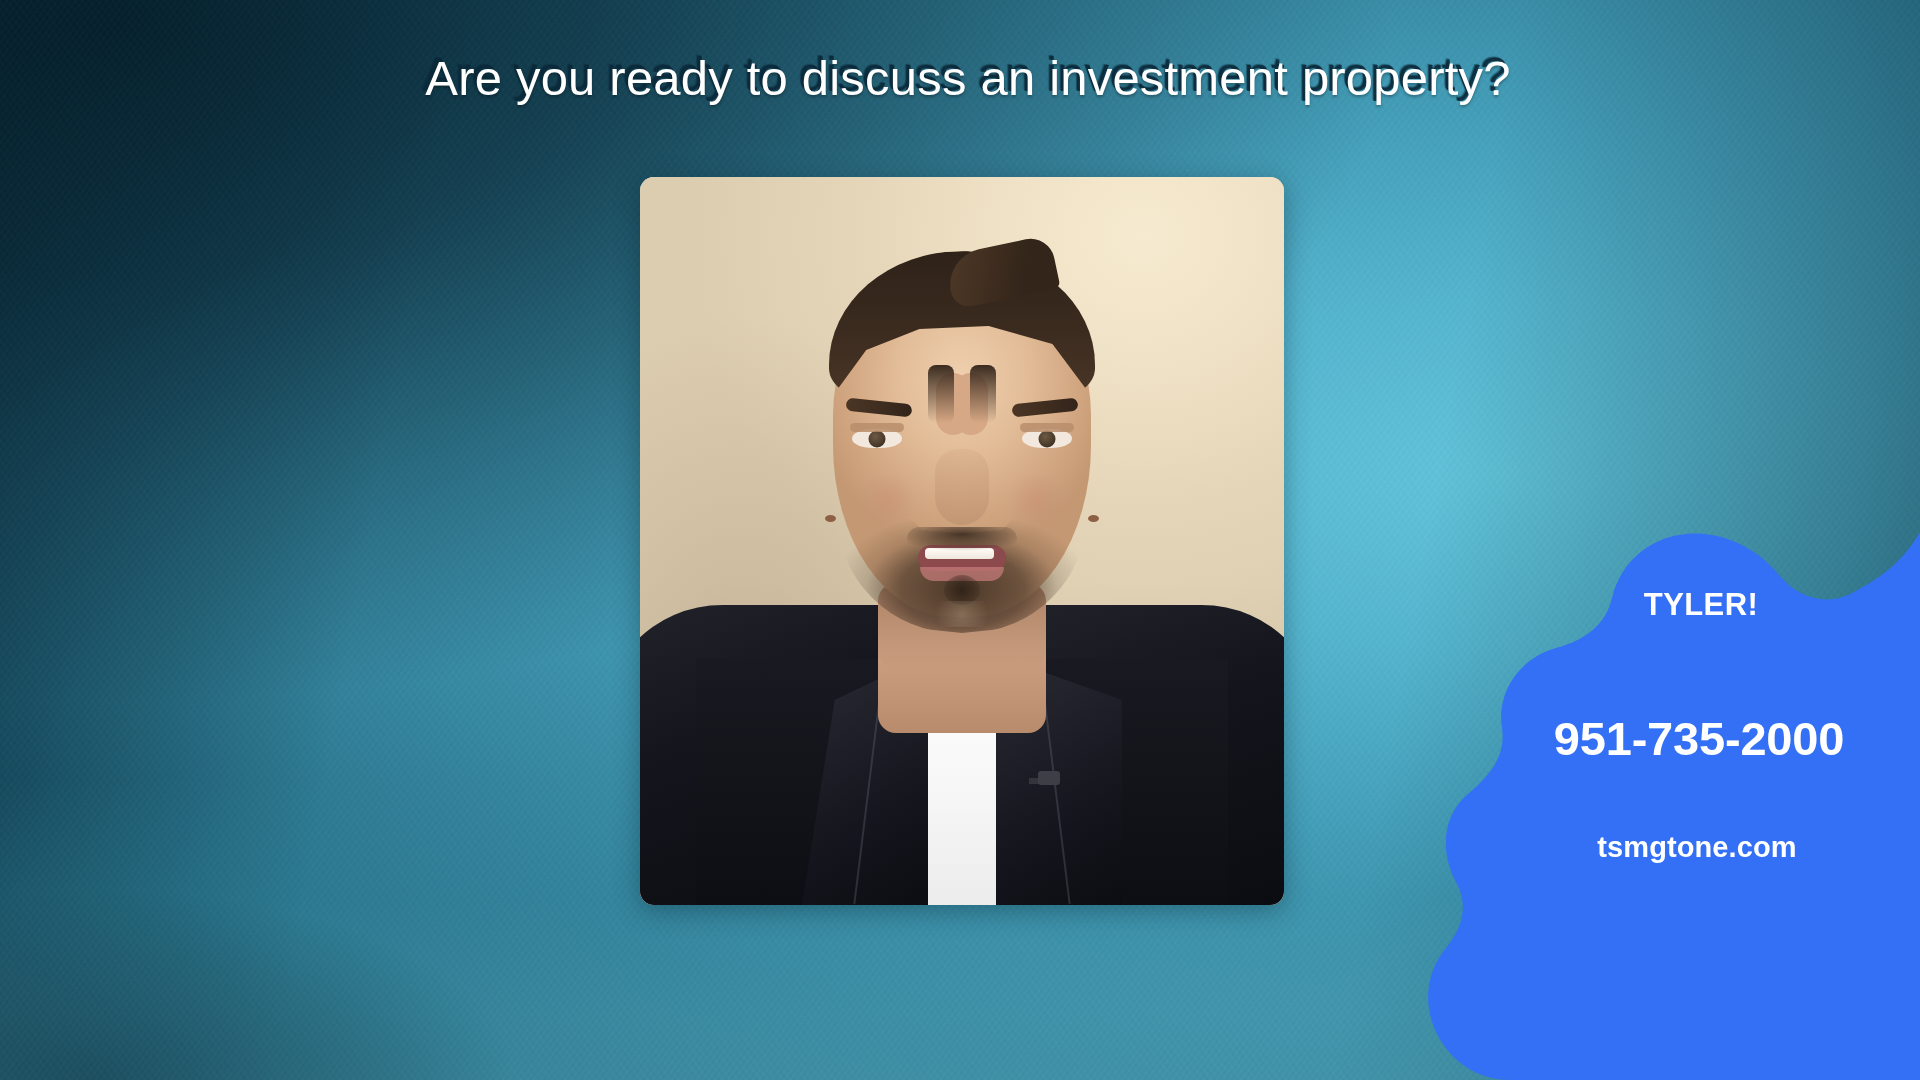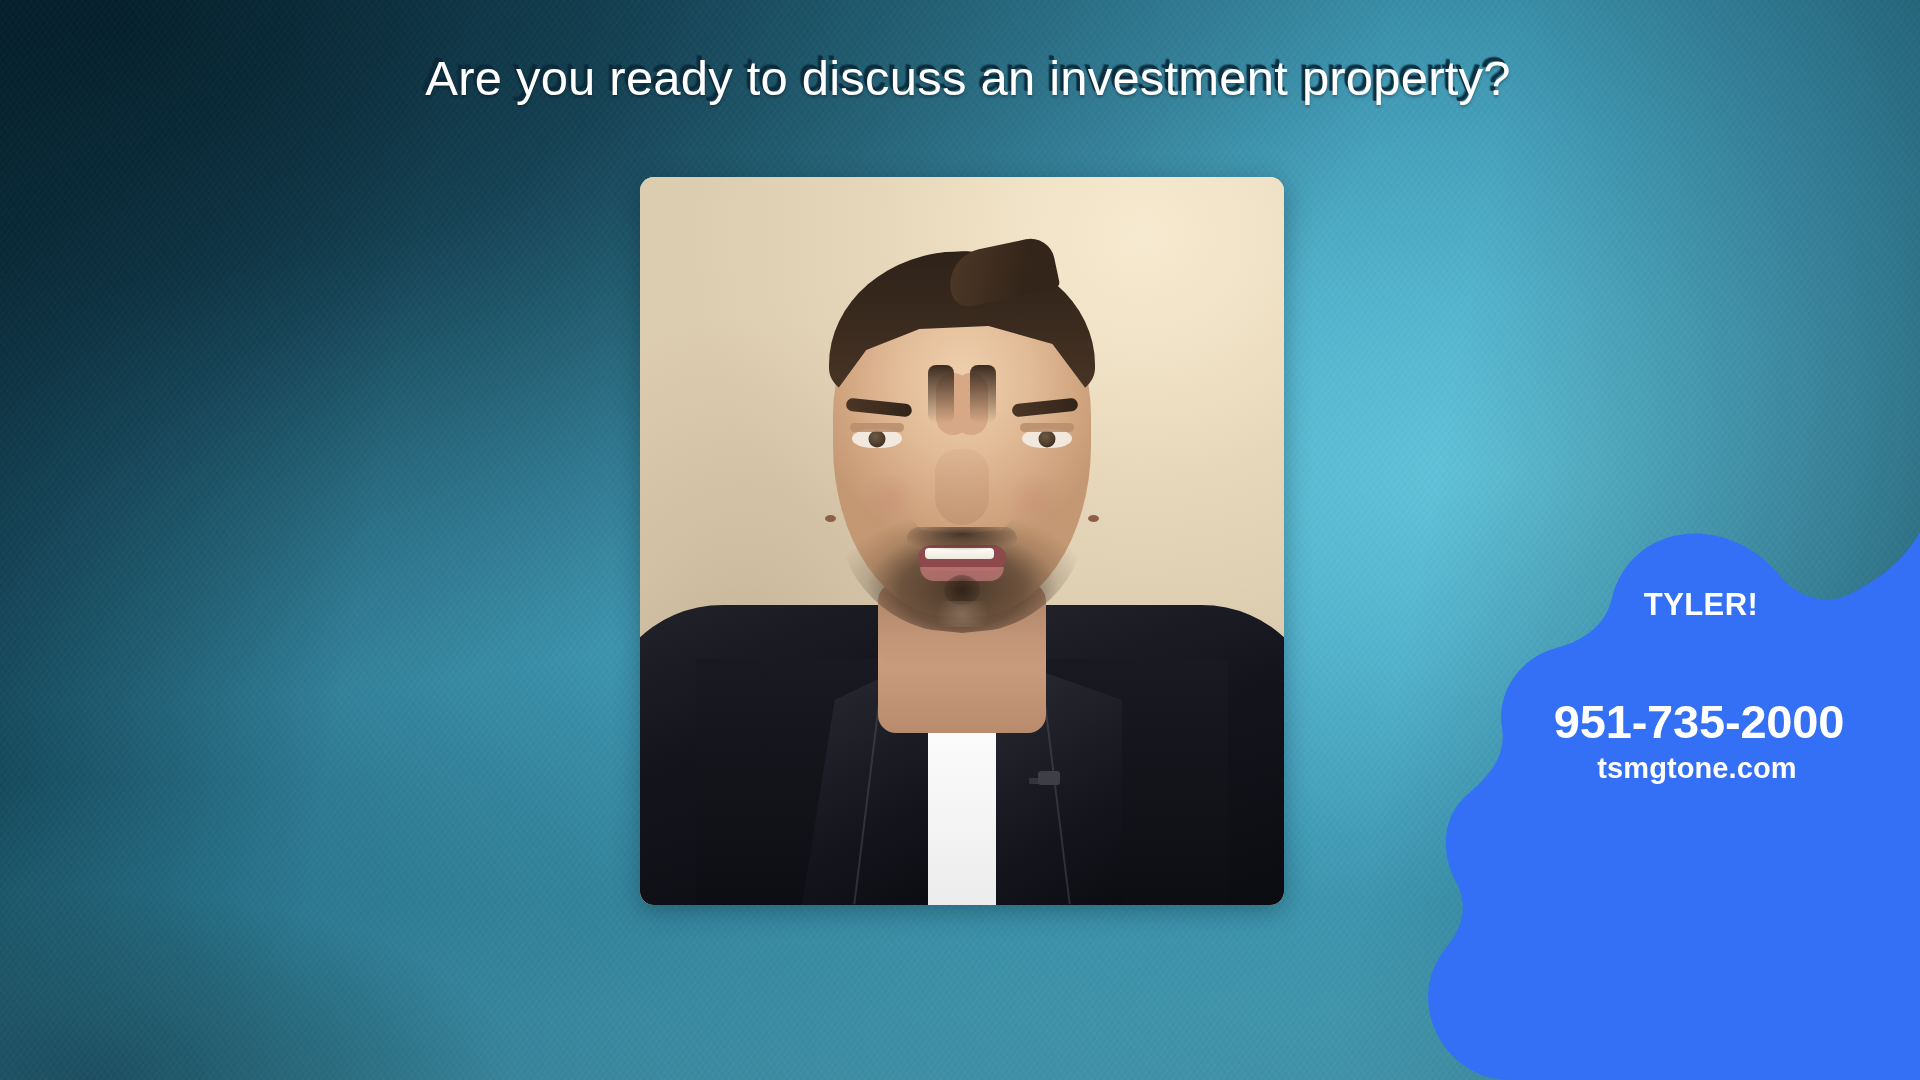--- a/index.html
+++ b/index.html
@@ -289,27 +289,28 @@
     padding:52px 36px 0 150px;
     text-align:center;
     color:#ffffff;
   }
   #blob-text .ct-head{
     font-size:31px; line-height:42px; font-weight:700;
     letter-spacing:.4px;
     padding-left:8px;
   }
   #blob-text .ct-phones{
-    margin-top:67px;
+    margin-top:84px;
     padding-left:4px;
   }
   #blob-text .ct-phone{
     font-size:47px; line-height:58px; font-weight:700; letter-spacing:-.2px;
   }
   #blob-text .ct-site{
+    margin-top:62px;
     font-size:29px; line-height:34px; font-weight:700; letter-spacing:.1px;
   }
 </style>
 </head>
 <body>
 
 <div id="stage">
   <div class="bg-base"></div>
   <div class="bg-v1"></div>
   <div class="bg-v2"></div>

